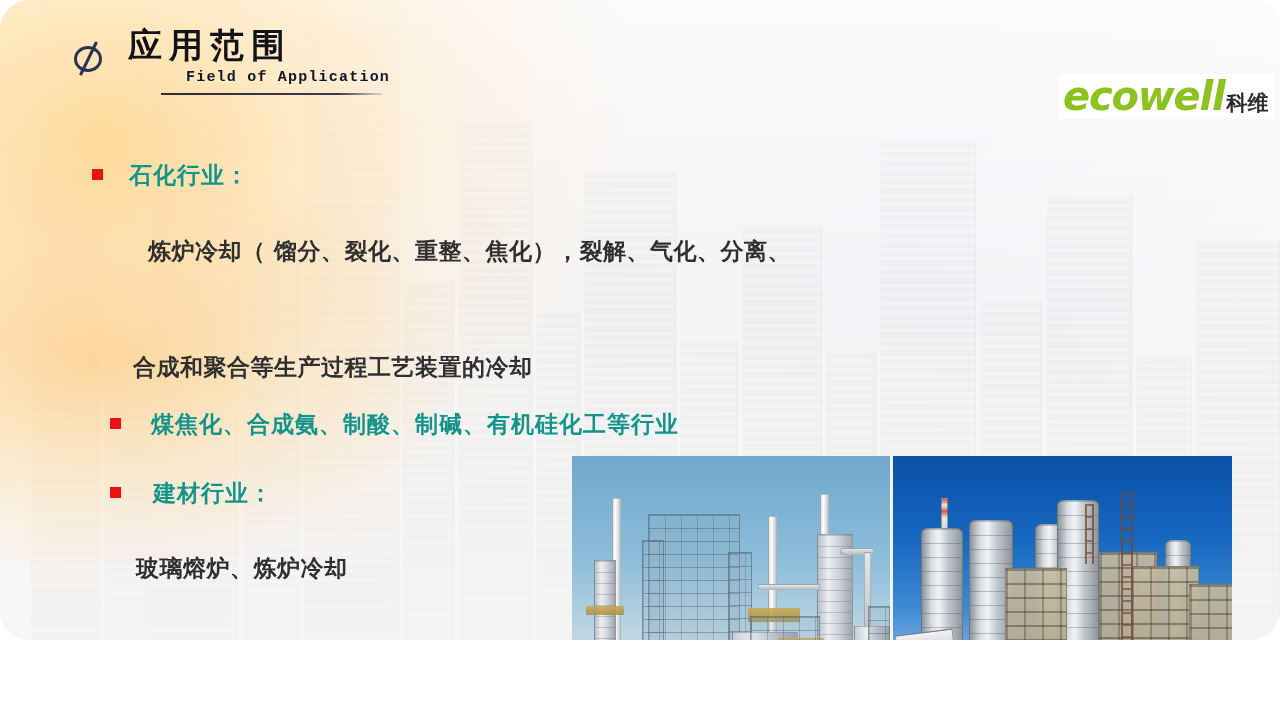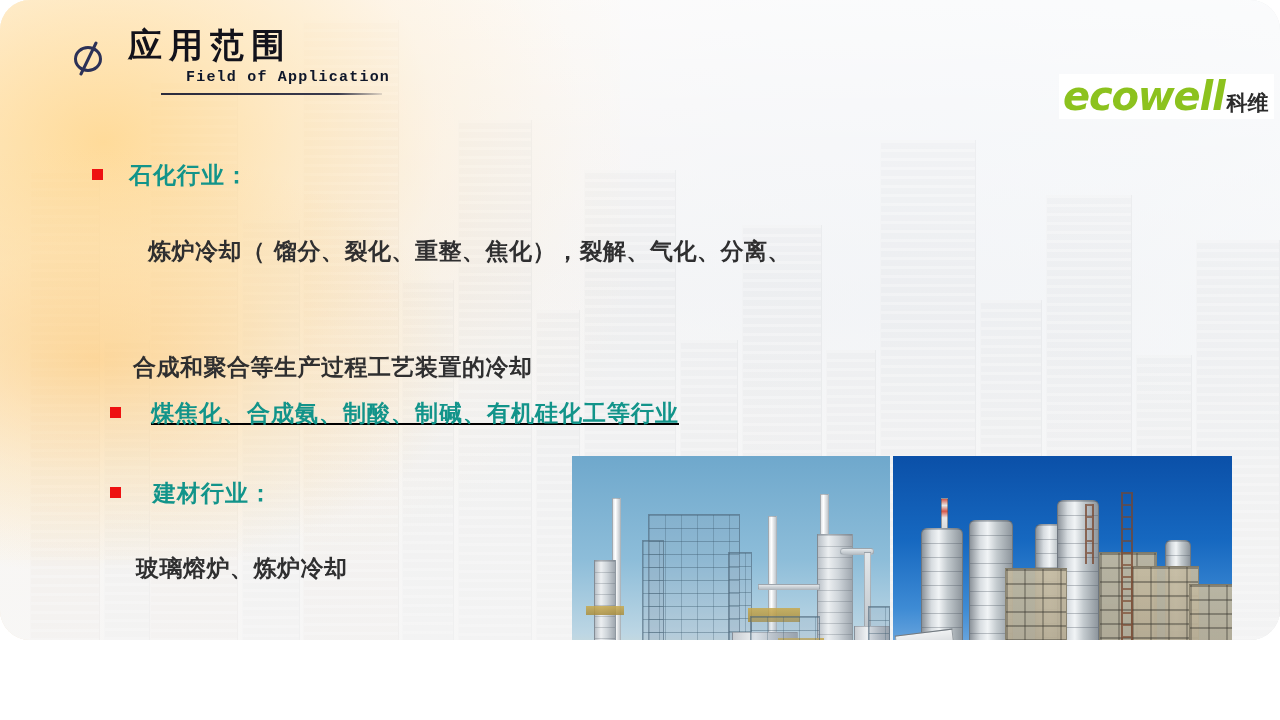--- a/index.html
+++ b/index.html
@@ -190,21 +190,21 @@
     font-weight: bold;
     letter-spacing: 0.5px;
     font-family: "DejaVu Sans", "Liberation Sans", sans-serif;
     white-space: nowrap;
   }
 
   #r1 { left: 92px; top: 160px; }
   #r1 .head-text { margin-left: 26px; }
   #r2 { left: 148px; top: 236px; }
   #r3 { left: 133px; top: 312px; margin-top: 40px; }
-  #r4 { left: 110px; top: 398px; text-decoration: underline; }
+  #r4 { left: 110px; top: 409px; }
   #r4 .head-text { margin-left: 30px; }
   #r5 { left: 110px; top: 478px; }
   #r5 .head-text { margin-left: 32px; }
   #r6 { left: 136px; top: 553px; }
 
   
   .photo {
     position: absolute;
     overflow: hidden;
     background: #9fc3dc;

